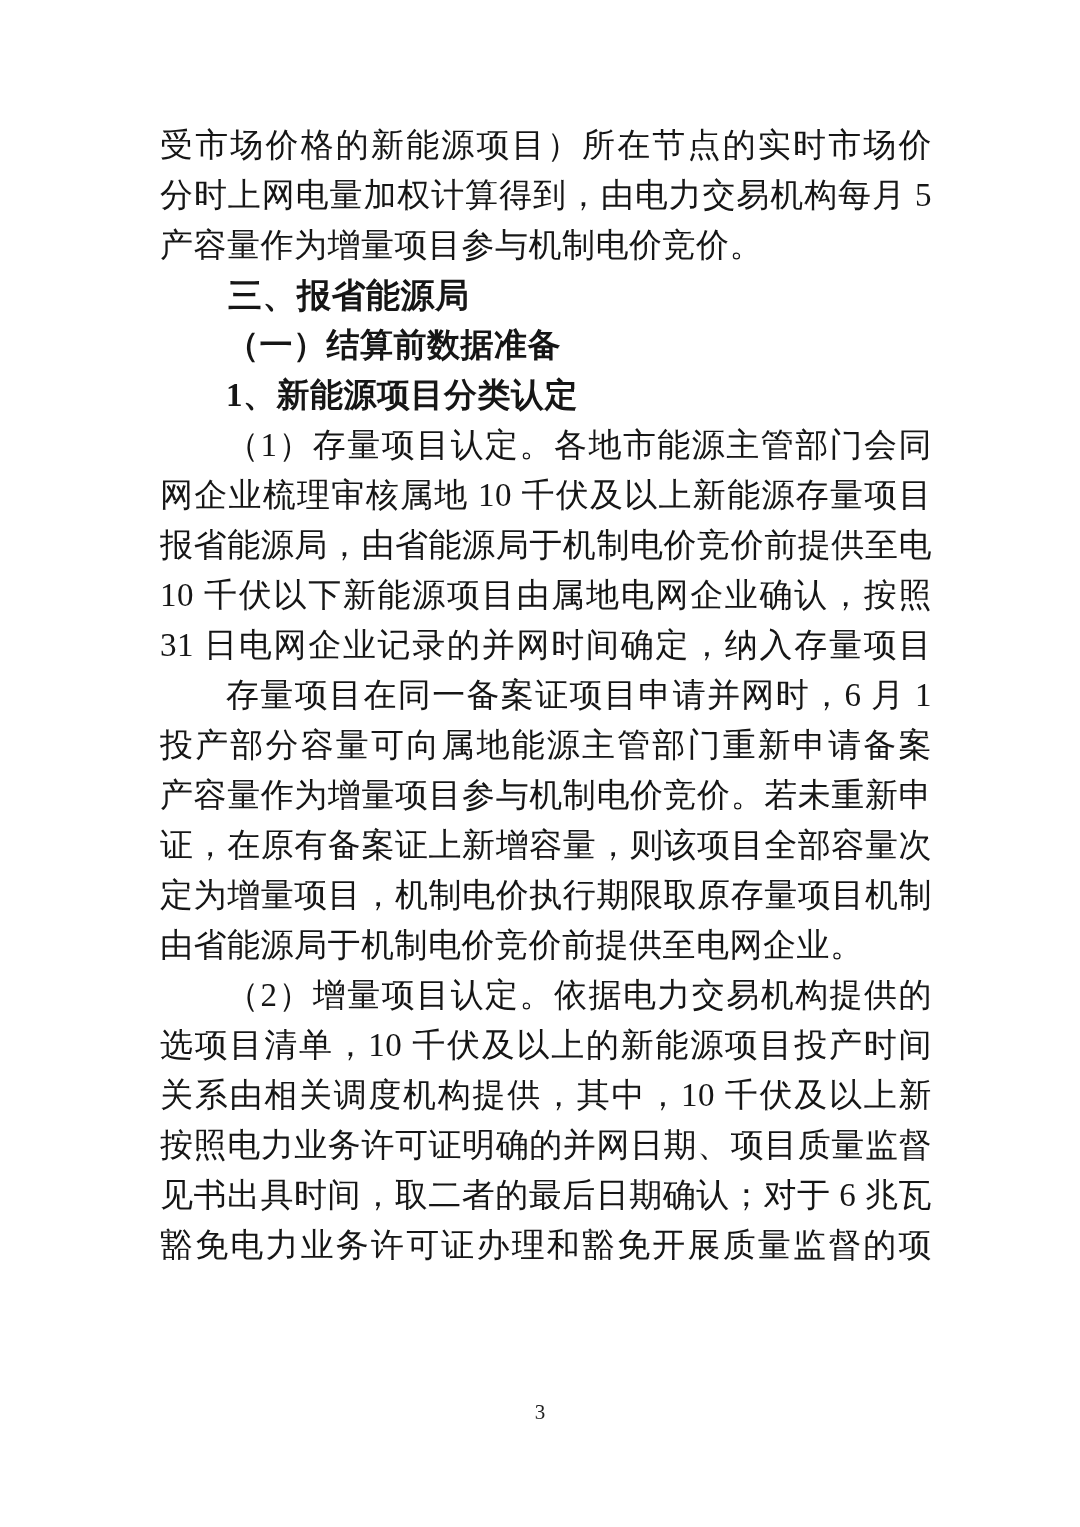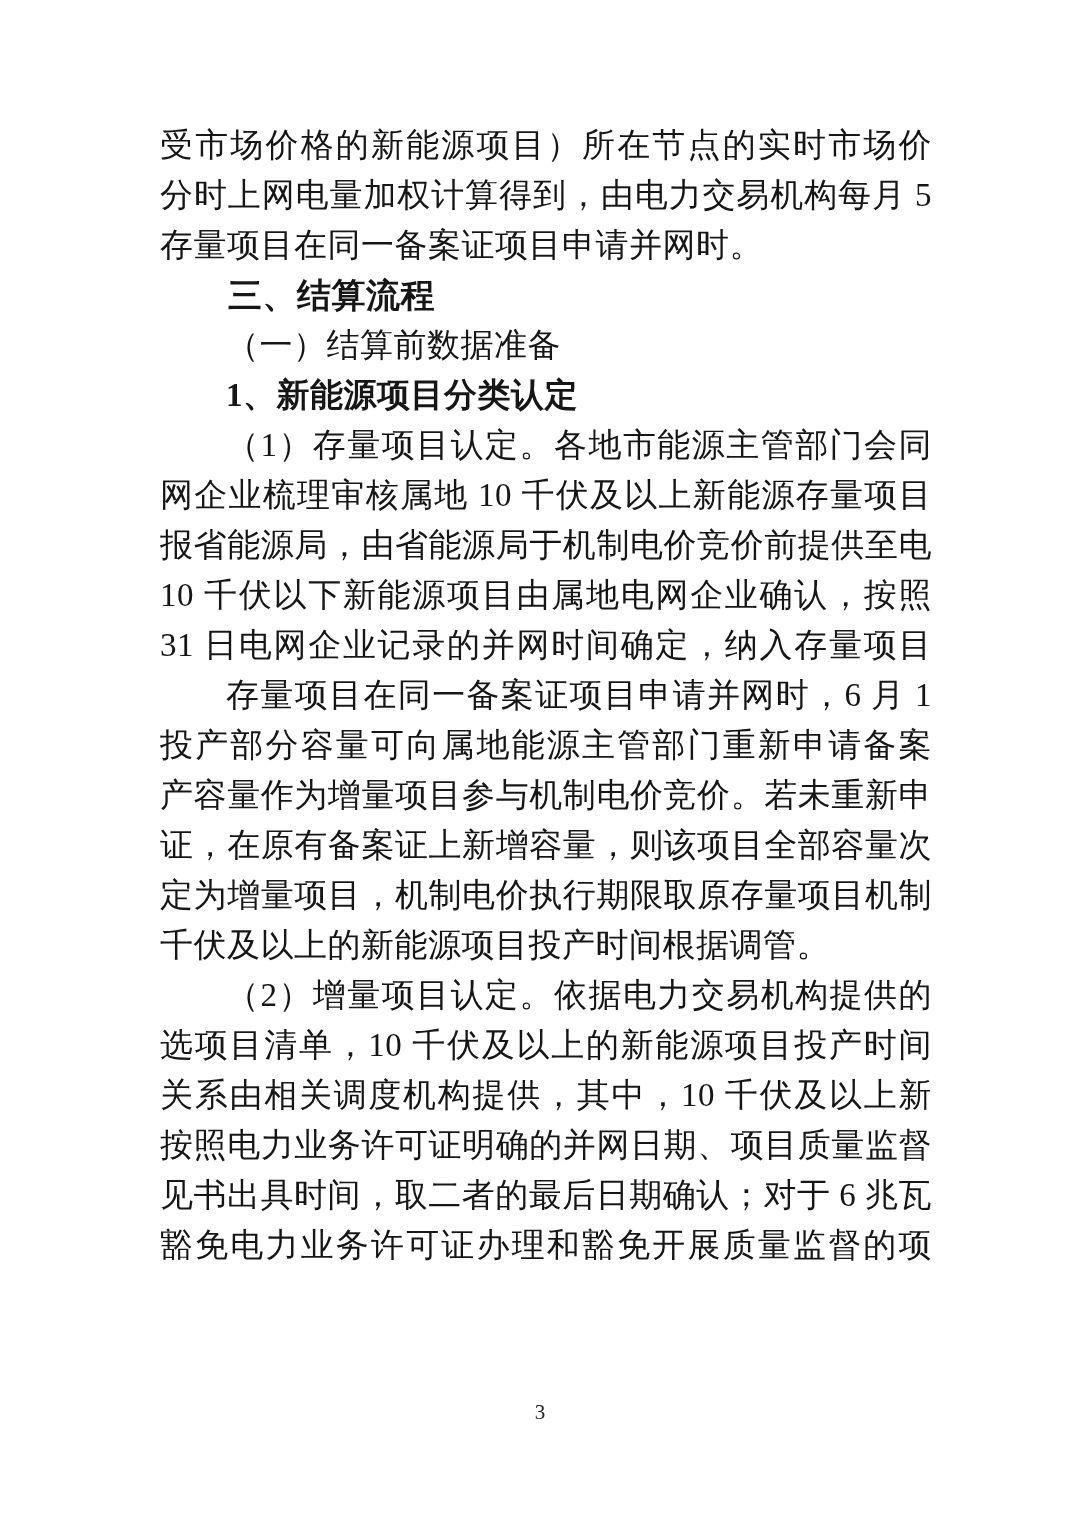--- a/index.html
+++ b/index.html
@@ -36,21 +36,21 @@
     text-align-last: justify;
     overflow: hidden;
   }
   .line.indent { text-indent: 2em; }
   .line.heading-1 {
     font-family: "Liberation Sans", "DejaVu Sans", sans-serif;
     font-weight: bold;
     font-size: 34px;
   }
   .line.heading-2 {
-    font-weight: 400;
+    font-weight: 700;
     font-size: 33px;
   }
   .line.heading-3 {
     font-weight: bold;
   }
   .page-number {
     position: absolute;
     left: 0;
     right: 0;
     top: 1400px;
@@ -60,35 +60,35 @@
   }
 </style>
 </head>
 <body>
 
 <div class="page">
   <div class="doc-body">
 
   <div class="line body justify">受市场价格的新能源项目）所在节点的实时市场价格，按其</div>
       <div class="line body justify">分时上网电量加权计算得到，由电力交易机构每月 5 日向电</div>
-      <div class="line body">存量项目在同一备案证项目申请并网时。</div>
-      <div class="line heading-1 indent">三、结算流程</div>
+      <div class="line body">产容量作为增量项目参与机制电价竞价。</div>
+      <div class="line heading-1 indent">三、报省能源局</div>
       <div class="line heading-2 indent">（一）结算前数据准备</div>
       <div class="line heading-3 indent">1、新能源项目分类认定</div>
       <div class="line body indent justify">（1）存量项目认定。各地市能源主管部门会同属地电</div>
       <div class="line body justify">网企业梳理审核属地 10 千伏及以上新能源存量项目清单并</div>
       <div class="line body justify">报省能源局，由省能源局于机制电价竞价前提供至电网企业。</div>
       <div class="line body justify">10 千伏以下新能源项目由属地电网企业确认，按照截至 5 月</div>
       <div class="line body justify">31 日电网企业记录的并网时间确定，纳入存量项目机制电价</div>
       <div class="line body indent justify">存量项目在同一备案证项目申请并网时，6 月 1 日起新</div>
       <div class="line body justify">投产部分容量可向属地能源主管部门重新申请备案证，新投</div>
       <div class="line body justify">产容量作为增量项目参与机制电价竞价。若未重新申请备案</div>
       <div class="line body justify">证，在原有备案证上新增容量，则该项目全部容量次月起认</div>
       <div class="line body justify">定为增量项目，机制电价执行期限取原存量项目机制电价执</div>
-      <div class="line body">千伏及以上的新能源项目投产时间根据调管。</div>
+      <div class="line body">由省能源局于机制电价竞价前提供至电网企业。</div>
       <div class="line body indent justify">（2）增量项目认定。依据电力交易机构提供的竞价入</div>
       <div class="line body justify">选项目清单，10 千伏及以上的新能源项目投产时间根据调管</div>
       <div class="line body justify">关系由相关调度机构提供，其中，10 千伏及以上新能源项目</div>
       <div class="line body justify">按照电力业务许可证明确的并网日期、项目质量监督并网意</div>
       <div class="line body justify">见书出具时间，取二者的最后日期确认；对于 6 兆瓦以下等</div>
       <div class="line body justify">豁免电力业务许可证办理和豁免开展质量监督的项目，以项</div>
     </div>
   <div class="page-number">3</div>
 </div>
 

